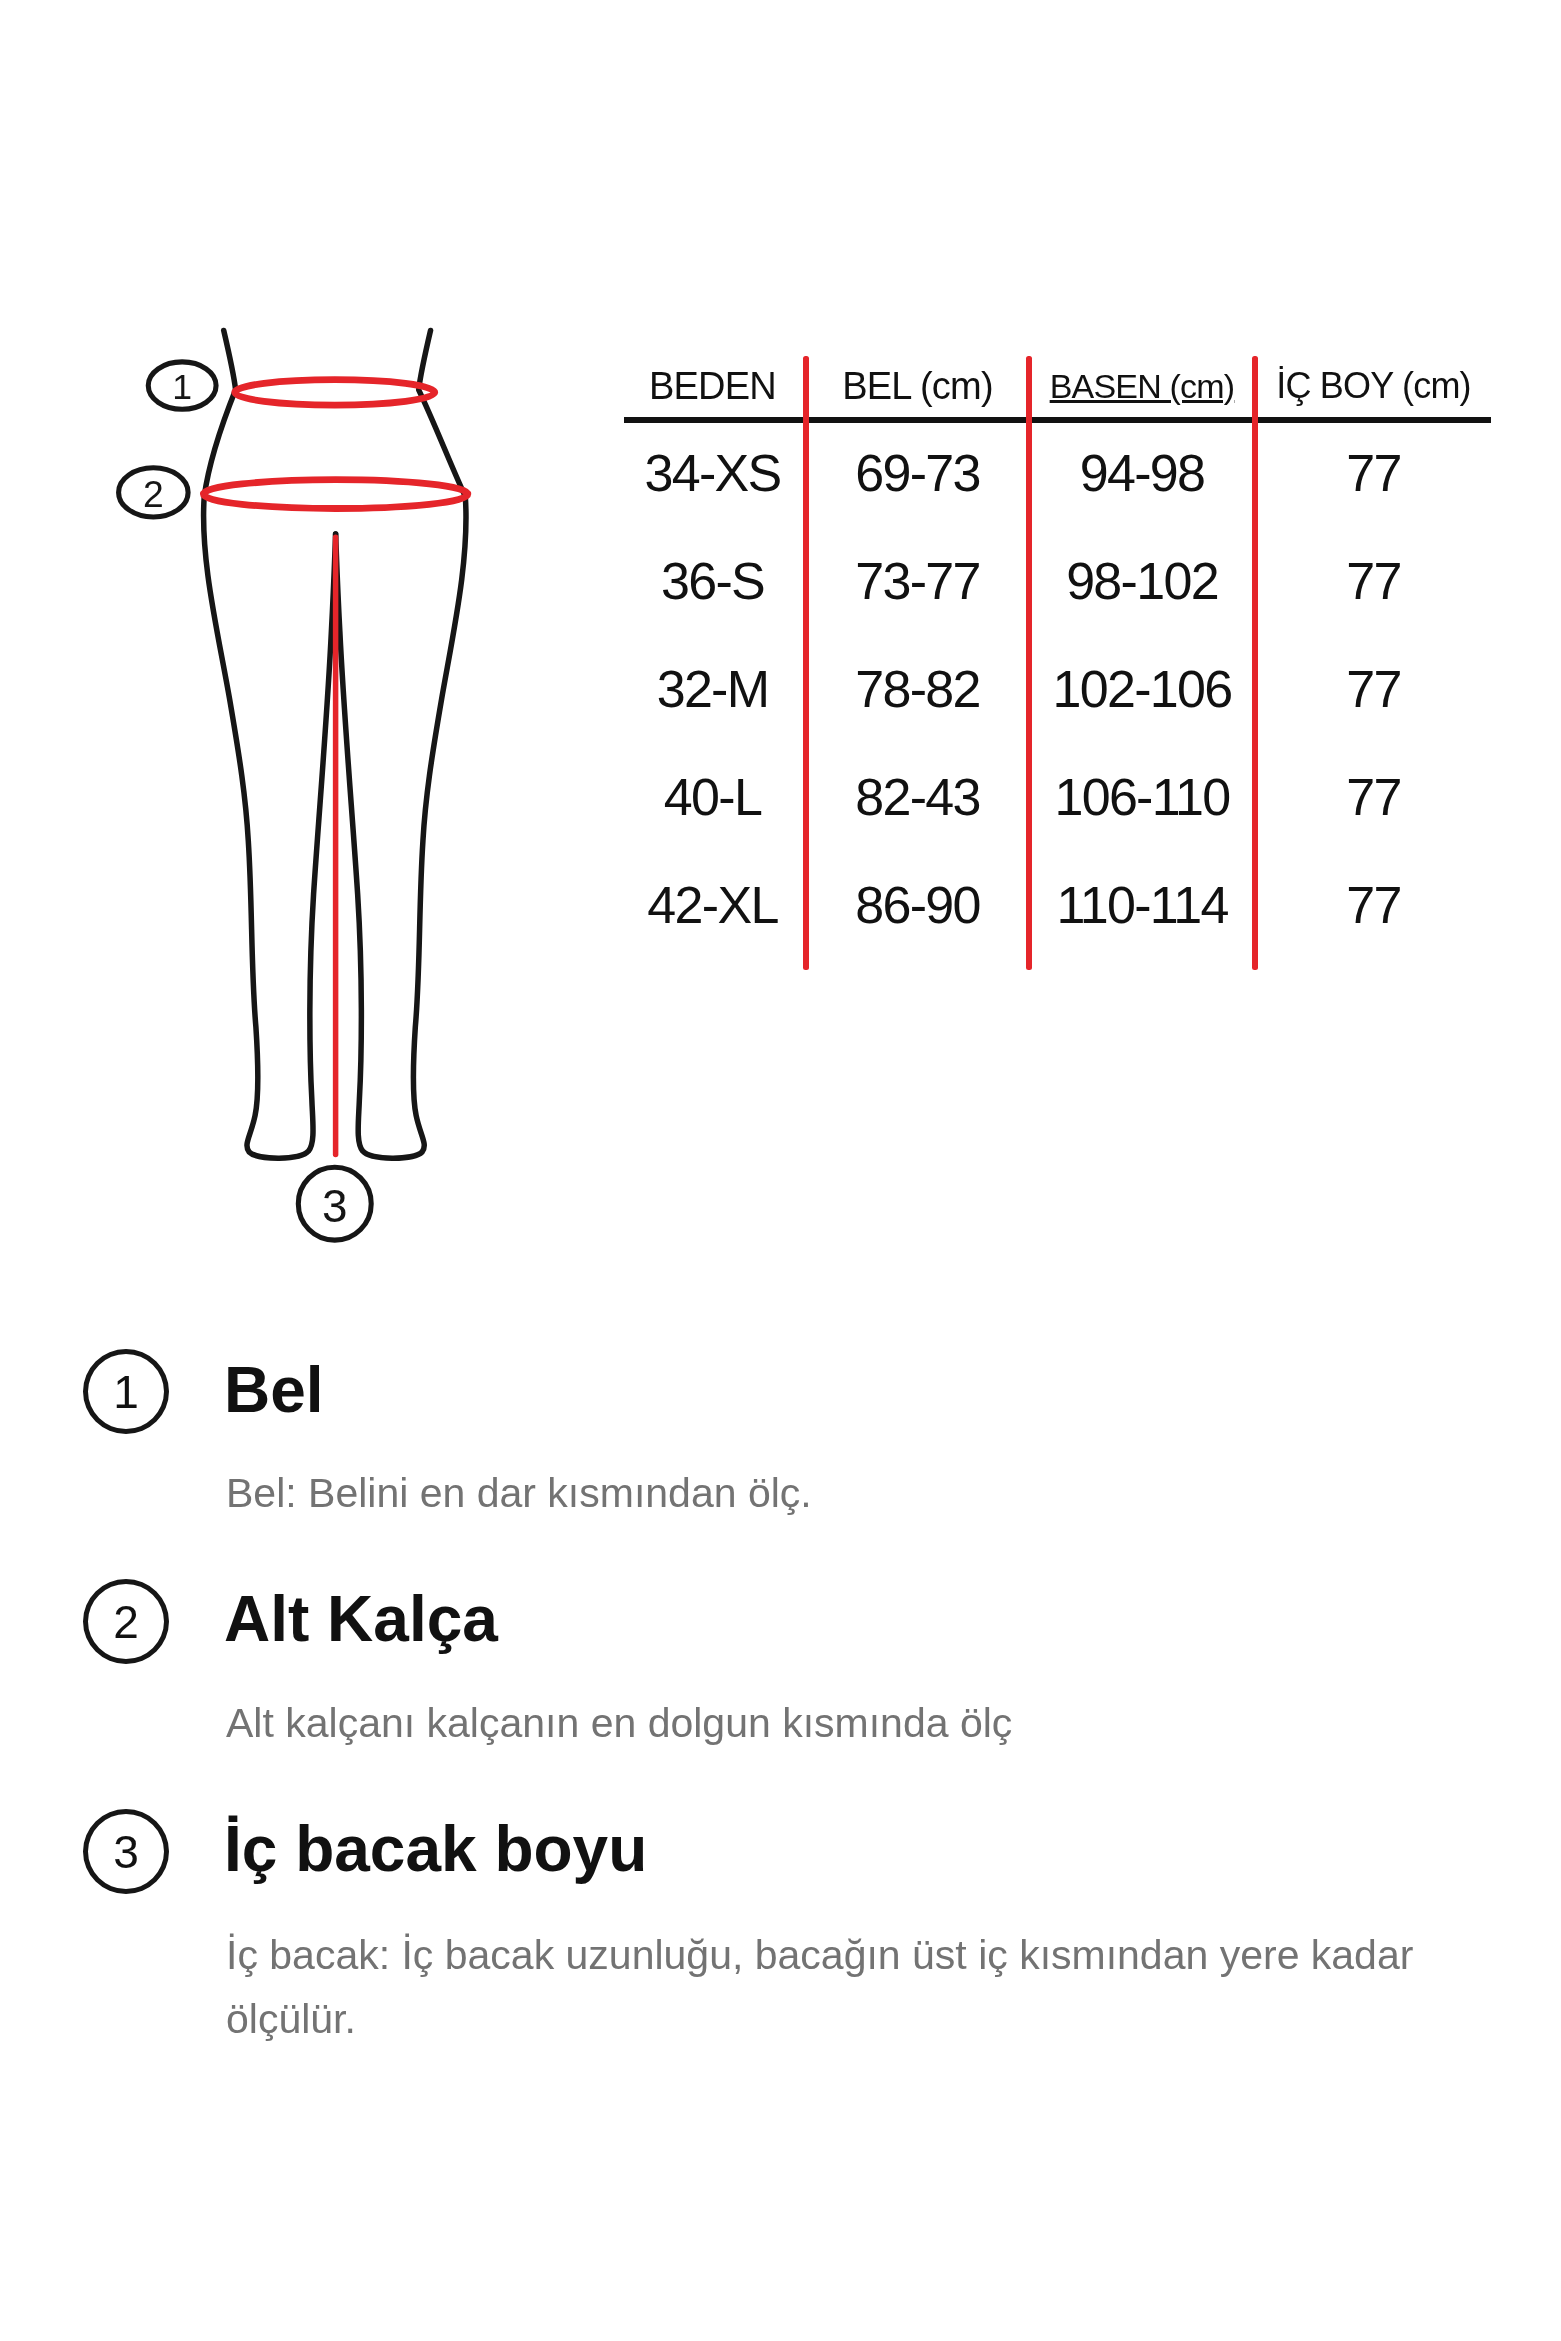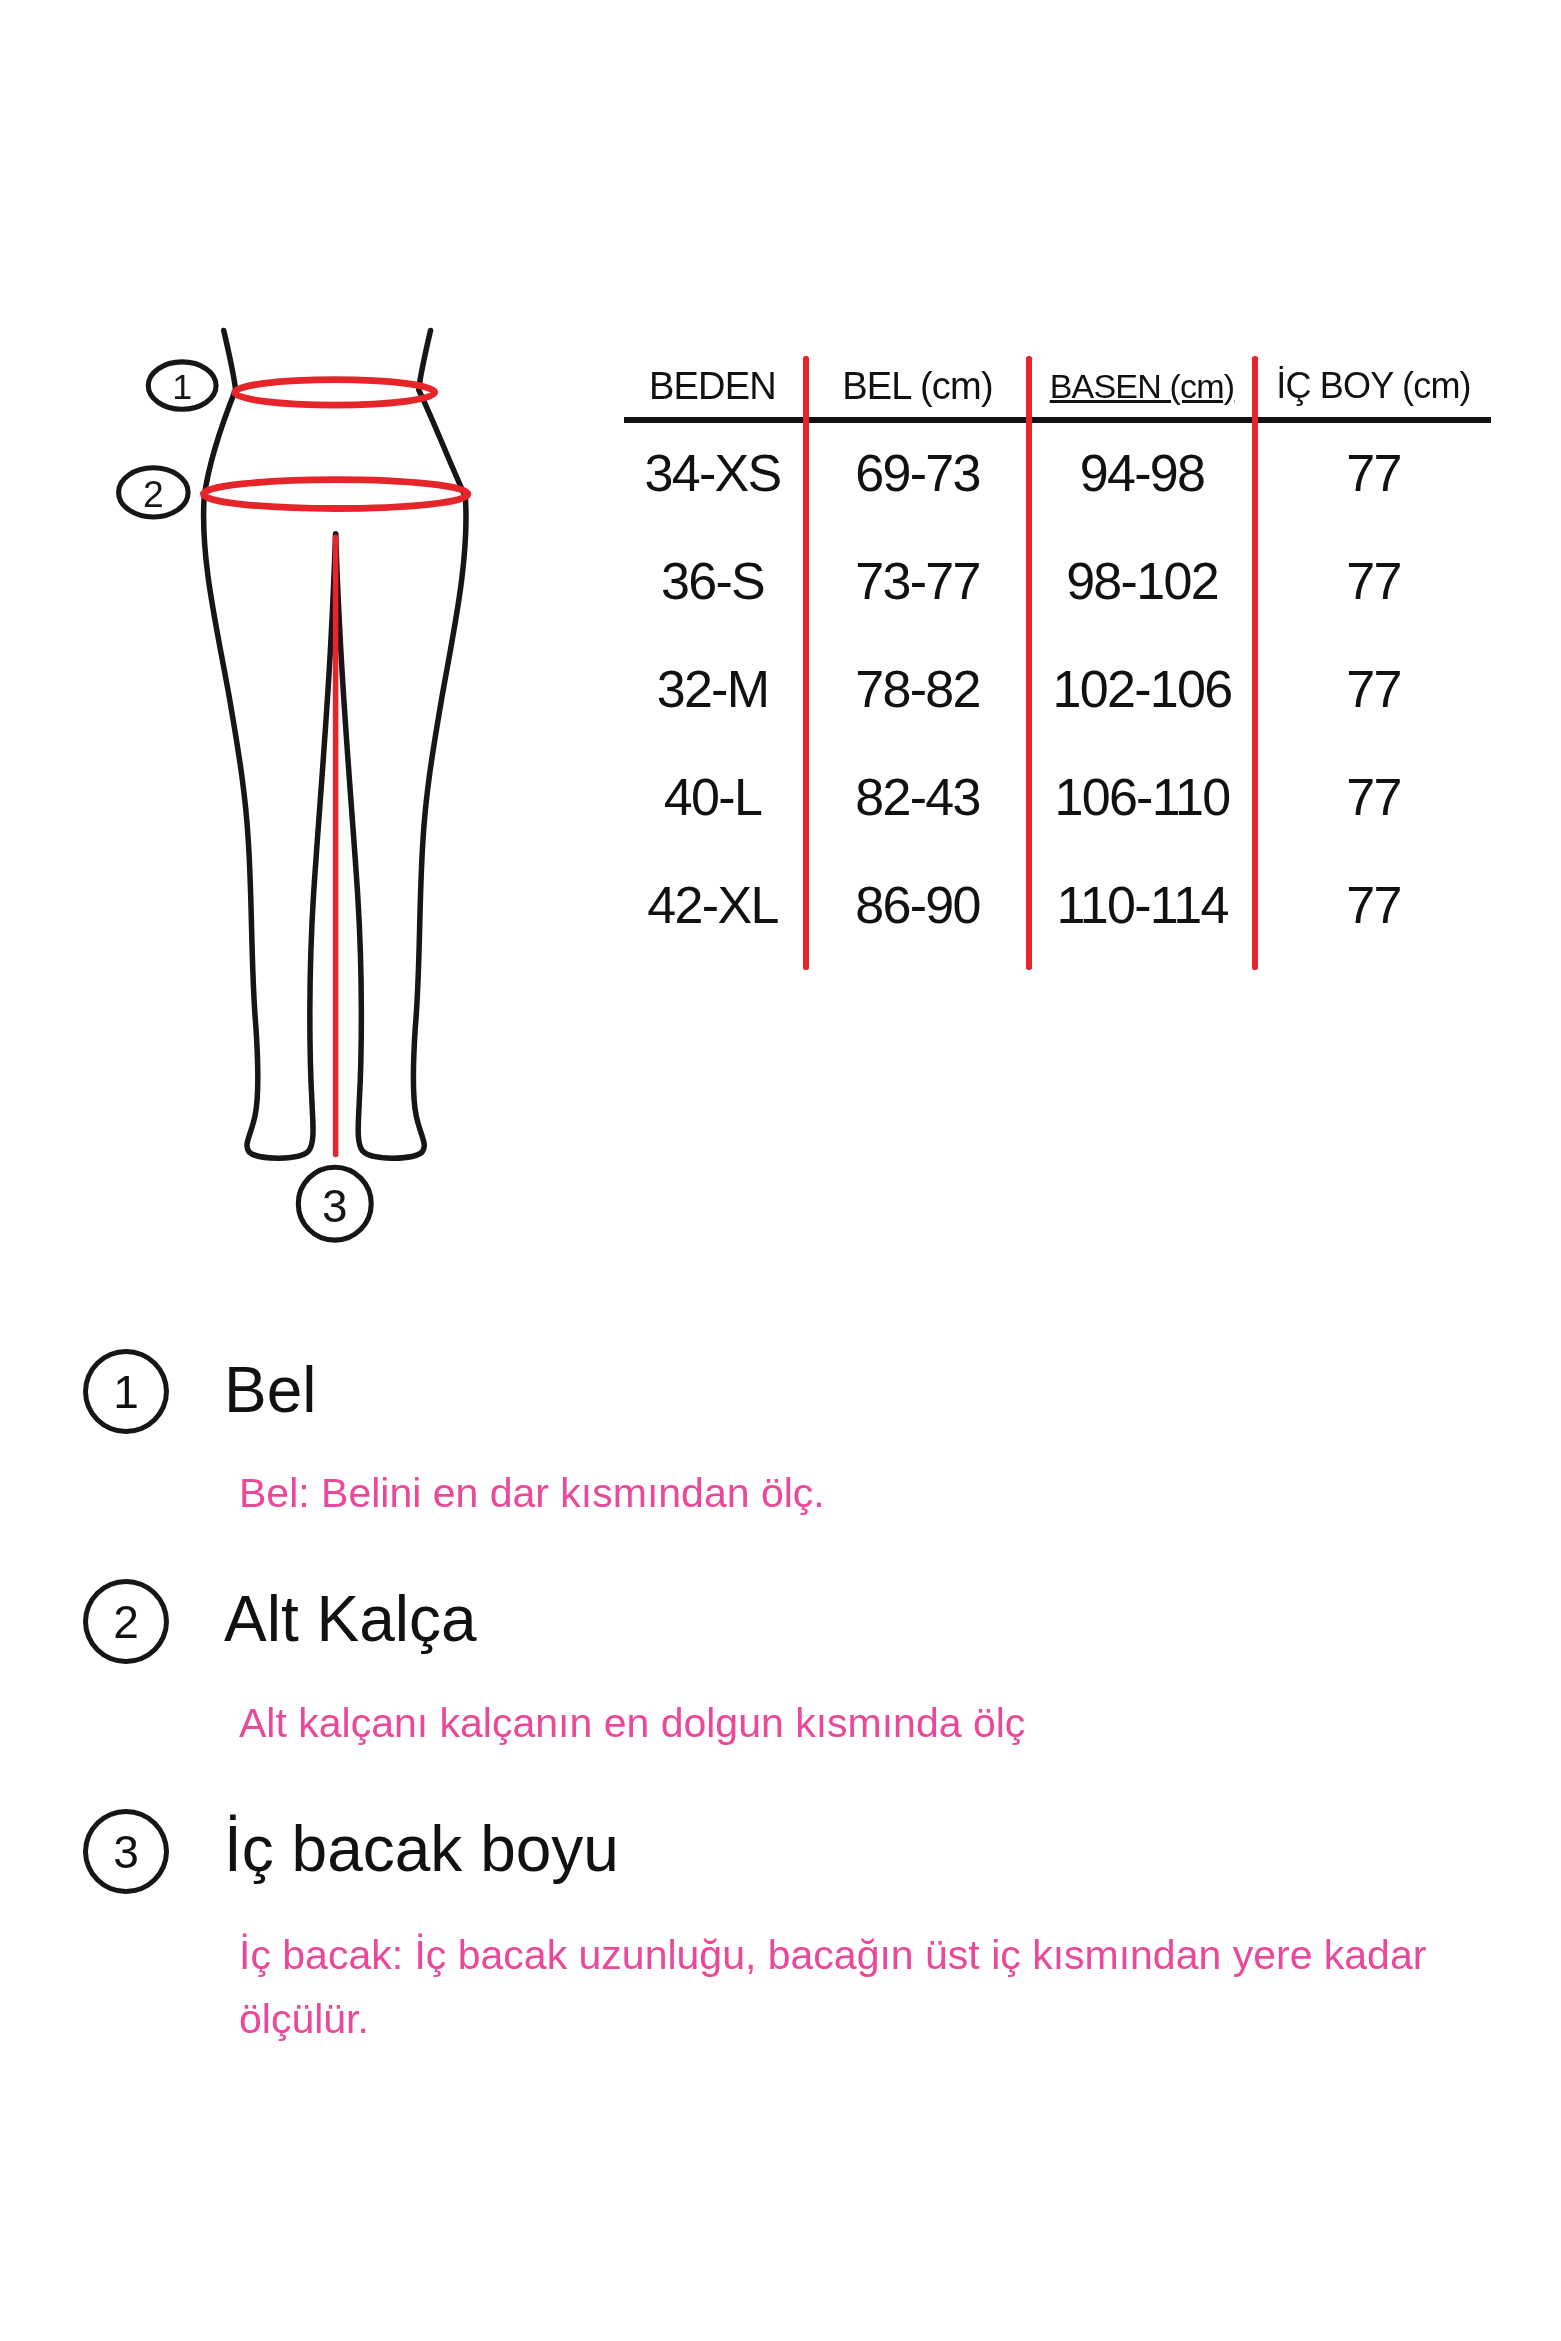--- a/index.html
+++ b/index.html
@@ -35,25 +35,25 @@
 
   
   .num-badge{
     position:absolute;left:83px;width:86px;height:85px;
     border:5.1px solid #161616;border-radius:50%;box-sizing:border-box;
     display:flex;align-items:center;justify-content:center;
     font-size:46px;font-weight:500;background:#fff;
   }
   .sec-title{
     position:absolute;left:224px;
-    font-size:64px;font-weight:400;line-height:66px;letter-spacing:0px;white-space:nowrap;
+    font-size:64px;font-weight:700;line-height:66px;letter-spacing:0px;white-space:nowrap;
   }
   .sec-desc{
     position:absolute;left:226px;width:1246px;
-    font-size:41px;font-weight:400;line-height:64px;color:#ec4899;margin-left:13px;
+    font-size:41px;font-weight:400;line-height:64px;color:#737373;
   }
   #badge-1{top:1349px;}  #title-1{top:1357px;}  #desc-1{top:1461px;}
   #badge-2{top:1579px;}  #title-2{top:1586px;}  #desc-2{top:1691px;}
   #badge-3{top:1809px;}  #title-3{top:1816px;}  #desc-3{top:1923px;}
 </style>
 </head>
 <body>
 
 <div class="abs" id="figure-wrap">
   <svg width="526" height="941" viewBox="90 380 620 1110" xmlns="http://www.w3.org/2000/svg">

